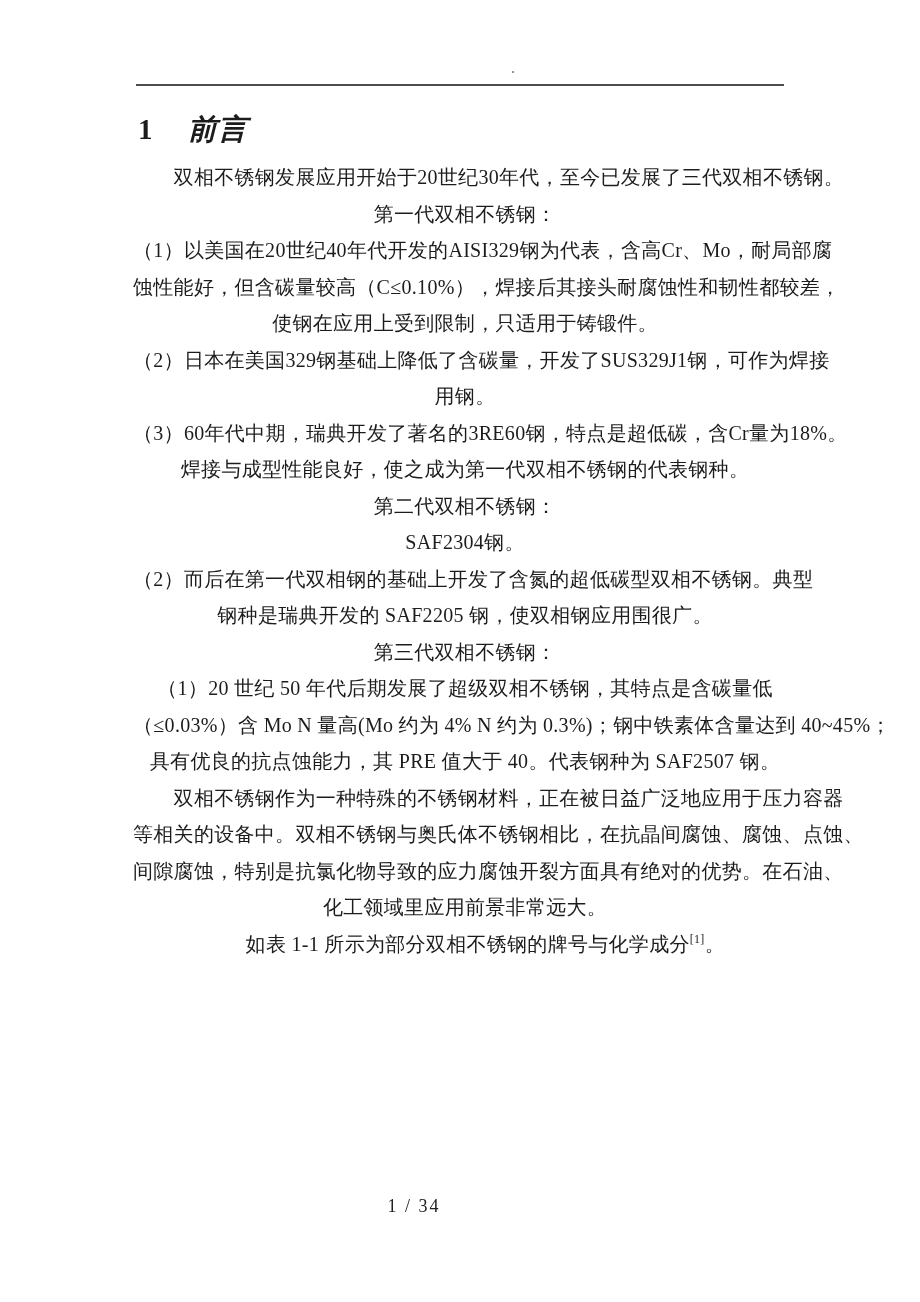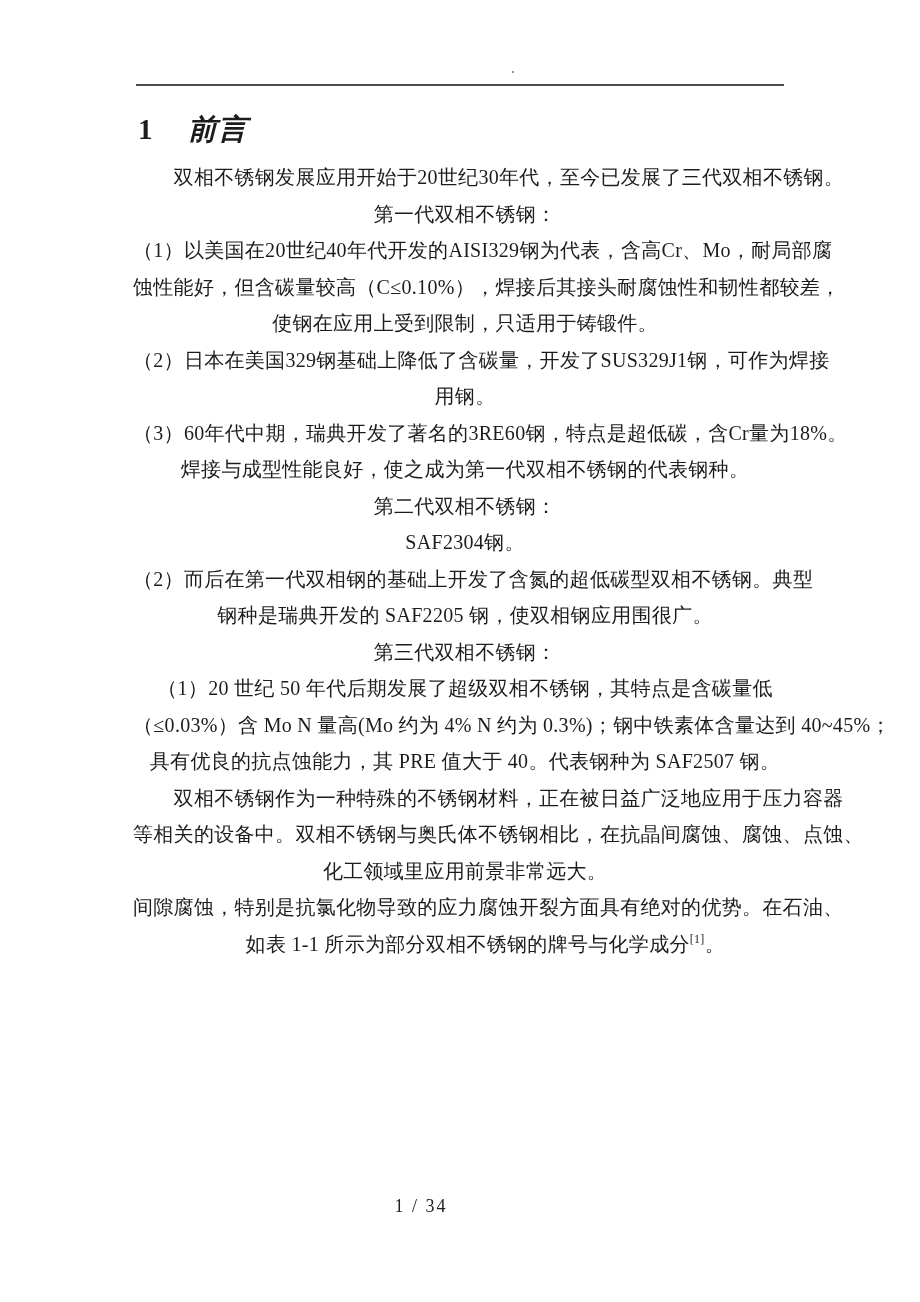--- a/index.html
+++ b/index.html
@@ -54,21 +54,21 @@
     letter-spacing: 0.3px;
     text-align: center;
   }
   .line sup {
     font-size: 12px;
     vertical-align: super;
     line-height: 0;
   }
   .footer {
     position: absolute;
-    left: 7px;
+    left: 0;
     top: 1196px;
     width: 828px;
     text-align: center;
     font-size: 18px;
     letter-spacing: 2px;
     color: #222222;
   }
 </style>
 </head>
 <body>
@@ -97,20 +97,20 @@
       <div class="line">第二代双相不锈钢：</div>
       <div class="line">SAF2304钢。</div>
       <div class="line">（2）而后在第一代双相钢的基础上开发了含氮的超低碳型双相不锈钢。典型</div>
       <div class="line">钢种是瑞典开发的 SAF2205 钢，使双相钢应用围很广。</div>
       <div class="line">第三代双相不锈钢：</div>
       <div class="line">（1）20 世纪 50 年代后期发展了超级双相不锈钢，其特点是含碳量低</div>
       <div class="line">（≤0.03%）含 Mo N 量高(Mo 约为 4% N 约为 0.3%)；钢中铁素体含量达到 40~45%；</div>
       <div class="line">具有优良的抗点蚀能力，其 PRE 值大于 40。代表钢种为 SAF2507 钢。</div>
       <div class="line">　　双相不锈钢作为一种特殊的不锈钢材料，正在被日益广泛地应用于压力容器</div>
       <div class="line">等相关的设备中。双相不锈钢与奥氏体不锈钢相比，在抗晶间腐蚀、腐蚀、点蚀、</div>
+      <div class="line">间隙腐蚀，特别是抗氯化物导致的应力腐蚀开裂方面具有绝对的优势。在石油、</div>
       <div class="line">化工领域里应用前景非常远大。</div>
-      <div class="line">间隙腐蚀，特别是抗氯化物导致的应力腐蚀开裂方面具有绝对的优势。在石油、</div>
       <div class="line">　　如表 1-1 所示为部分双相不锈钢的牌号与化学成分<sup>[1]</sup>。</div>
     </div>
 
   <div class="footer">1 / 34</div>
 
 </div>
 
 </body></html>

